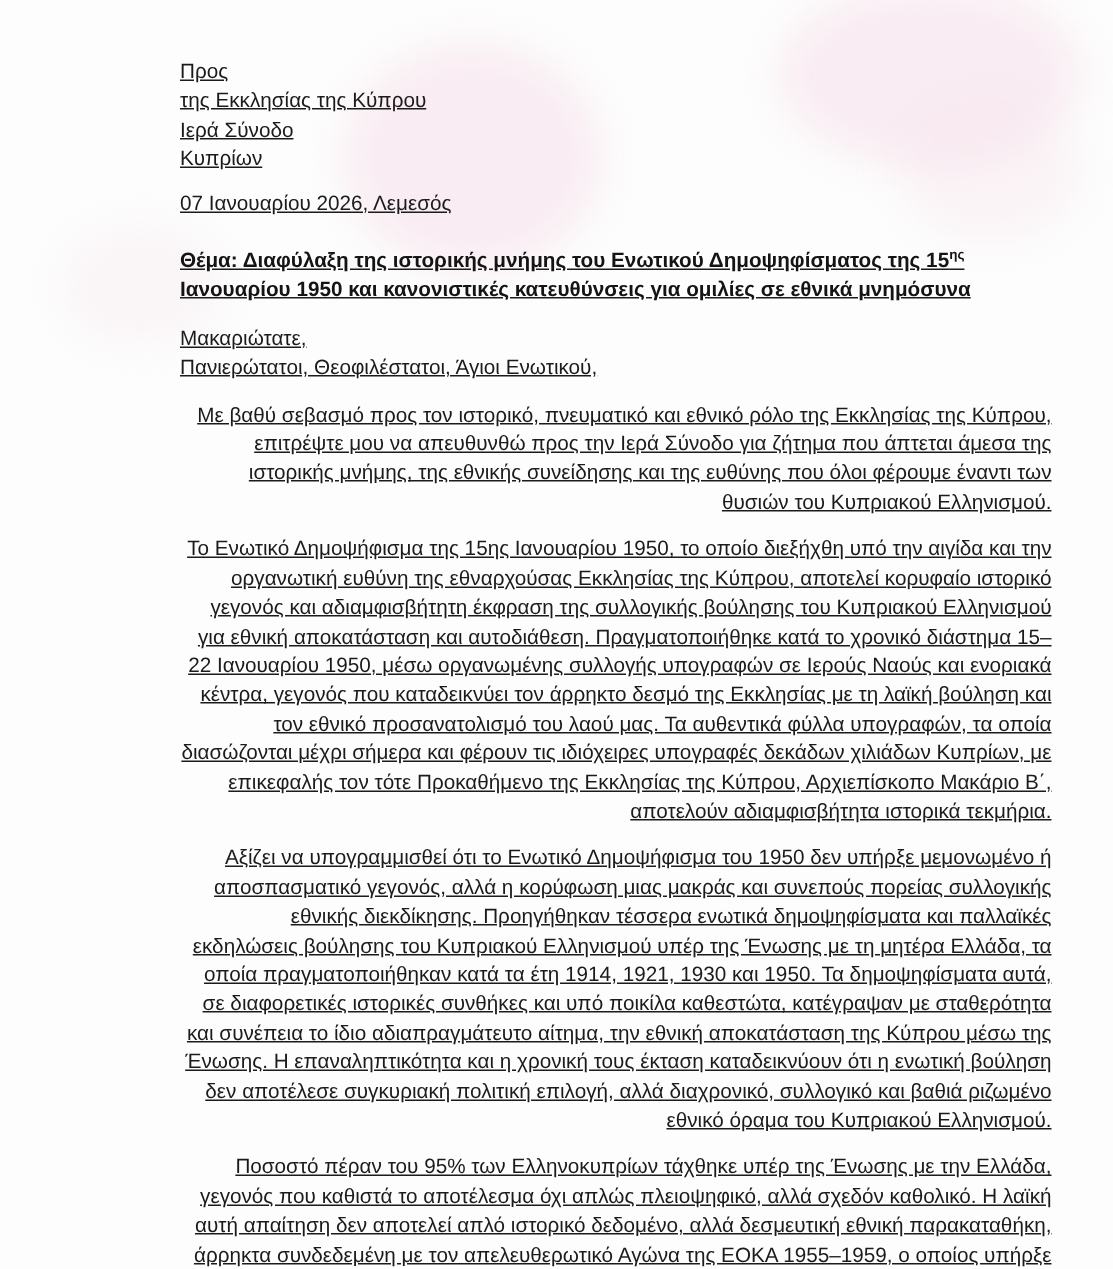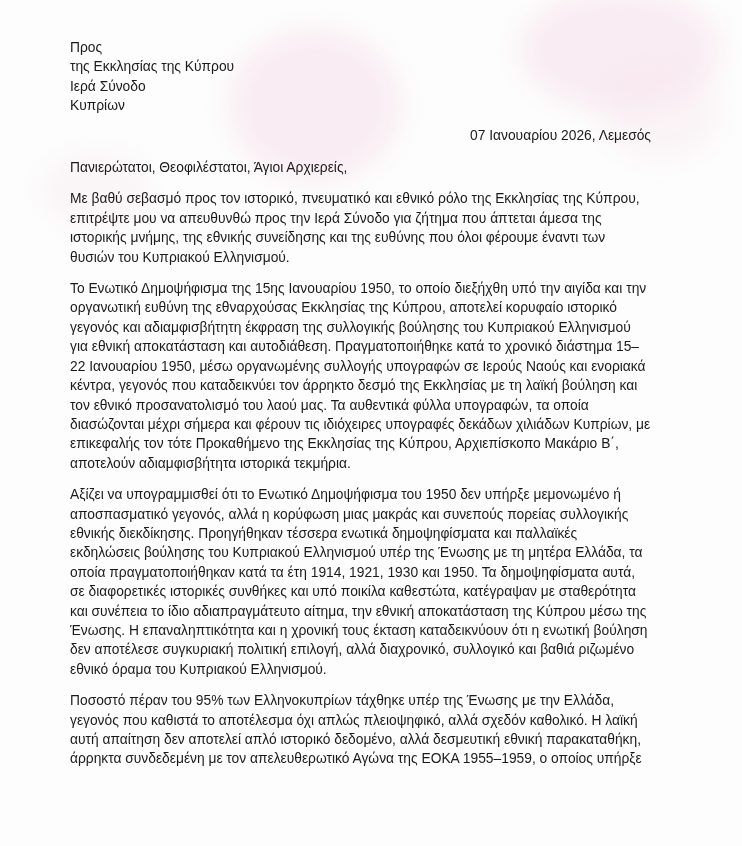--- a/index.html
+++ b/index.html
@@ -23,57 +23,57 @@
     pointer-events: none;
   }
   .scan-artifact.a1 { left: 230px; top: 30px;  width: 170px; height: 150px; background: rgba(243, 215, 228, 0.45); }
   .scan-artifact.a2 { left: 520px; top: -10px; width: 200px; height: 120px; background: rgba(246, 220, 232, 0.5); }
   .scan-artifact.a3 { left: 600px; top: 70px;  width: 120px; height: 90px;  background: rgba(245, 225, 235, 0.35); }
   .scan-artifact.a4 { left: 40px;  top: 150px; width: 110px; height: 80px;  background: rgba(244, 222, 232, 0.25); }
 
   .page {
     position: relative;
     box-sizing: border-box;
-    padding: 38px 64px 0 70px;
+    padding: 38px 64px 0 120px;
     width: 742px;
     height: 644px;
+    text-decoration: underline;
   }
   .letter {
     width: 581px;
     font-size: 13.8px;
     line-height: 19.4px;
     letter-spacing: 0px;
   }
   .letter p {
     margin: 0;
   }
   .recipient-block p {
     margin: 0;
   }
   .dateline {
     margin-top: 10px !important;
-    text-align: right;
   }
   .subject {
     margin-top: 19px !important;
     font-weight: 700;
     color: #141414;
   }
   .subject sup {
     font-size: 9px;
     line-height: 0;
     vertical-align: super;
   }
   .salutation {
     margin-top: 13px !important;
   }
   .salutation p { margin: 0; }
   .body-paragraph {
     margin-top: 12px !important;
-    text-align: left;
+    text-align: right;
   }
 </style>
 </head>
 <body>
 
 <div class="scan-artifact a1"></div>
 <div class="scan-artifact a2"></div>
 <div class="scan-artifact a3"></div>
 <div class="scan-artifact a4"></div>
 
@@ -82,23 +82,25 @@
 
     <div class="recipient-block">
       <p>Προς</p>
       <p>της Εκκλησίας της Κύπρου</p>
       <p>Ιερά Σύνοδο</p>
       <p>Κυπρίων</p>
     </div>
 
     <p class="dateline">07 Ιανουαρίου 2026, Λεμεσός</p>
 
+    <p class="subject"><span>Θέμα: Διαφύλαξη της ιστορικής μνήμης του Ενωτικού Δημοψηφίσματος της 15</span><sup>ης</sup><span> Ιανουαρίου 1950 και κανονιστικές κατευθύνσεις για ομιλίες σε εθνικά μνημόσυνα</span></p>
 
     <div class="salutation">
-      <p>Πανιερώτατοι, Θεοφιλέστατοι, Άγιοι Αρχιερείς,</p>
+      <p>Μακαριώτατε,</p>
+      <p>Πανιερώτατοι, Θεοφιλέστατοι, Άγιοι Ενωτικού,</p>
     </div>
 
     <p class="body-paragraph">Με βαθύ σεβασμό προς τον ιστορικό, πνευματικό και εθνικό ρόλο της Εκκλησίας της Κύπρου, επιτρέψτε μου να απευθυνθώ προς την Ιερά Σύνοδο για ζήτημα που άπτεται άμεσα της ιστορικής μνήμης, της εθνικής συνείδησης και της ευθύνης που όλοι φέρουμε έναντι των θυσιών του Κυπριακού Ελληνισμού.</p>
     <p class="body-paragraph">Το Ενωτικό Δημοψήφισμα της 15ης Ιανουαρίου 1950, το οποίο διεξήχθη υπό την αιγίδα και την οργανωτική ευθύνη της εθναρχούσας Εκκλησίας της Κύπρου, αποτελεί κορυφαίο ιστορικό γεγονός και αδιαμφισβήτητη έκφραση της συλλογικής βούλησης του Κυπριακού Ελληνισμού για εθνική αποκατάσταση και αυτοδιάθεση. Πραγματοποιήθηκε κατά το χρονικό διάστημα 15–22 Ιανουαρίου 1950, μέσω οργανωμένης συλλογής υπογραφών σε Ιερούς Ναούς και ενοριακά κέντρα, γεγονός που καταδεικνύει τον άρρηκτο δεσμό της Εκκλησίας με τη λαϊκή βούληση και τον εθνικό προσανατολισμό του λαού μας. Τα αυθεντικά φύλλα υπογραφών, τα οποία διασώζονται μέχρι σήμερα και φέρουν τις ιδιόχειρες υπογραφές δεκάδων χιλιάδων Κυπρίων, με επικεφαλής τον τότε Προκαθήμενο της Εκκλησίας της Κύπρου, Αρχιεπίσκοπο Μακάριο Β΄, αποτελούν αδιαμφισβήτητα ιστορικά τεκμήρια.</p>
     <p class="body-paragraph">Αξίζει να υπογραμμισθεί ότι το Ενωτικό Δημοψήφισμα του 1950 δεν υπήρξε μεμονωμένο ή αποσπασματικό γεγονός, αλλά η κορύφωση μιας μακράς και συνεπούς πορείας συλλογικής εθνικής διεκδίκησης. Προηγήθηκαν τέσσερα ενωτικά δημοψηφίσματα και παλλαϊκές εκδηλώσεις βούλησης του Κυπριακού Ελληνισμού υπέρ της Ένωσης με τη μητέρα Ελλάδα, τα οποία πραγματοποιήθηκαν κατά τα έτη 1914, 1921, 1930 και 1950. Τα δημοψηφίσματα αυτά, σε διαφορετικές ιστορικές συνθήκες και υπό ποικίλα καθεστώτα, κατέγραψαν με σταθερότητα και συνέπεια το ίδιο αδιαπραγμάτευτο αίτημα, την εθνική αποκατάσταση της Κύπρου μέσω της Ένωσης. Η επαναληπτικότητα και η χρονική τους έκταση καταδεικνύουν ότι η ενωτική βούληση δεν αποτέλεσε συγκυριακή πολιτική επιλογή, αλλά διαχρονικό, συλλογικό και βαθιά ριζωμένο εθνικό όραμα του Κυπριακού Ελληνισμού.</p>
     <p class="body-paragraph">Ποσοστό πέραν του 95% των Ελληνοκυπρίων τάχθηκε υπέρ της Ένωσης με την Ελλάδα, γεγονός που καθιστά το αποτέλεσμα όχι απλώς πλειοψηφικό, αλλά σχεδόν καθολικό. Η λαϊκή αυτή απαίτηση δεν αποτελεί απλό ιστορικό δεδομένο, αλλά δεσμευτική εθνική παρακαταθήκη, άρρηκτα συνδεδεμένη με τον απελευθερωτικό Αγώνα της ΕΟΚΑ 1955–1959, ο οποίος υπήρξε</p>
 
   </div>
 </div>
 

